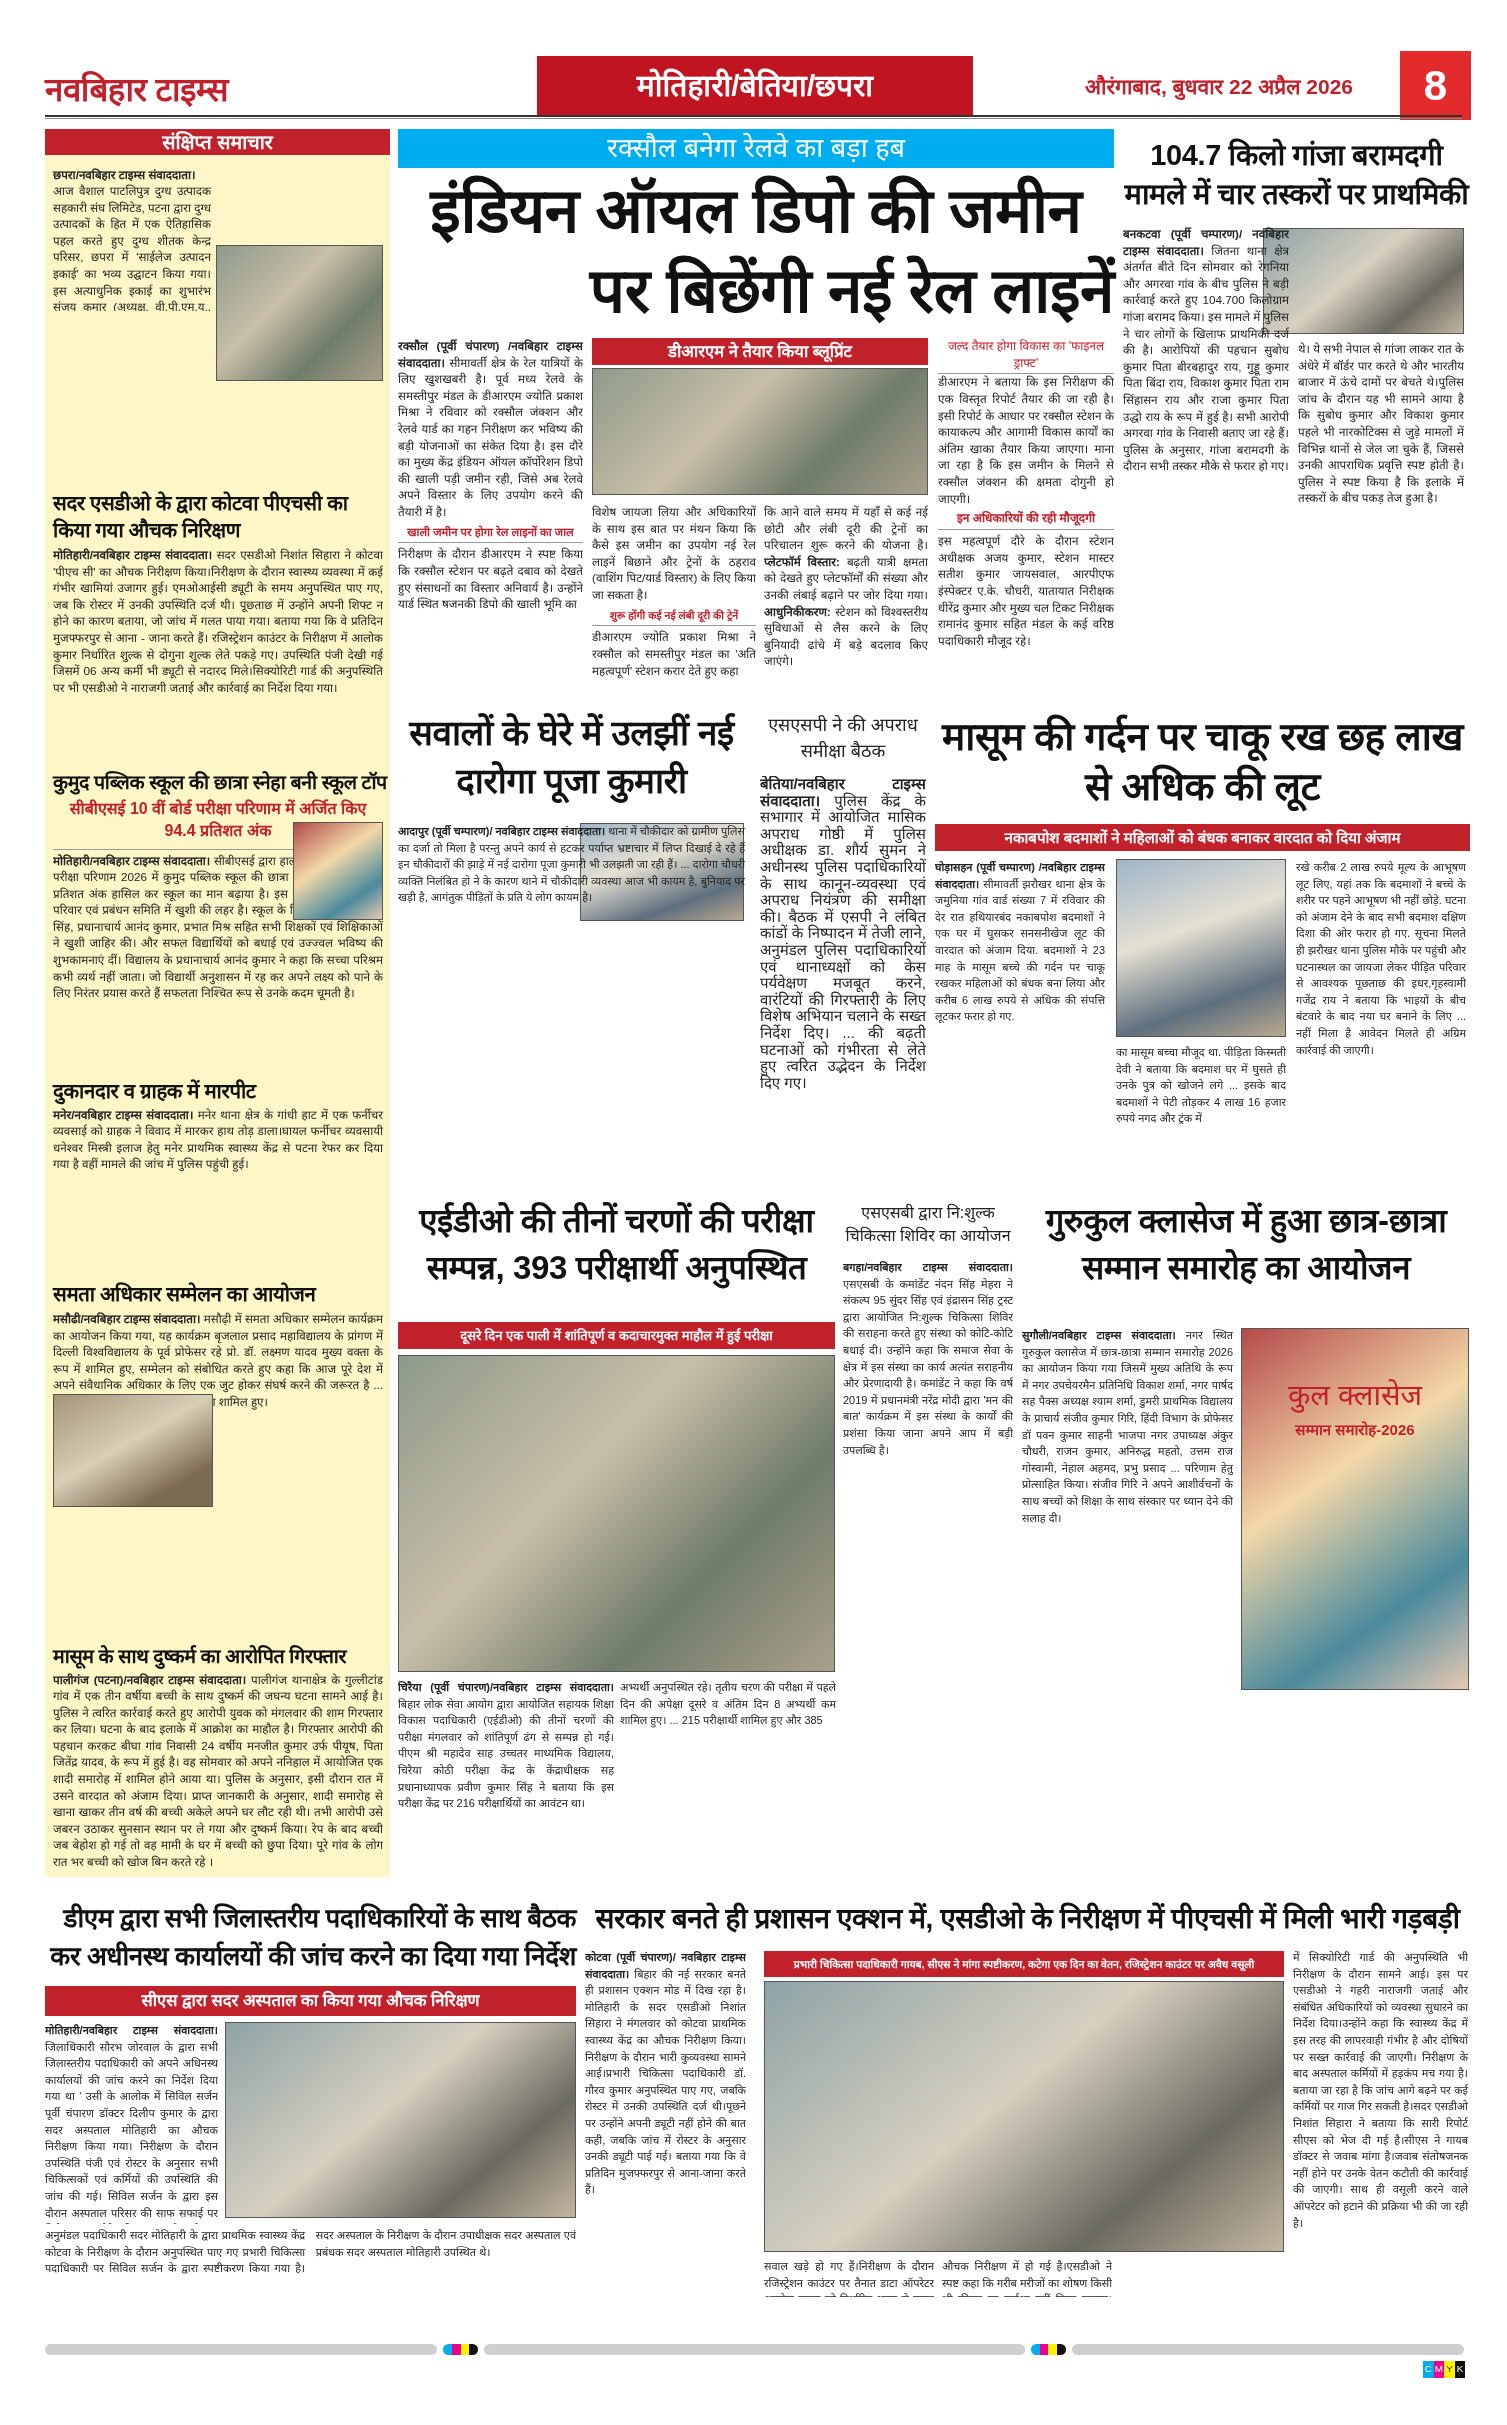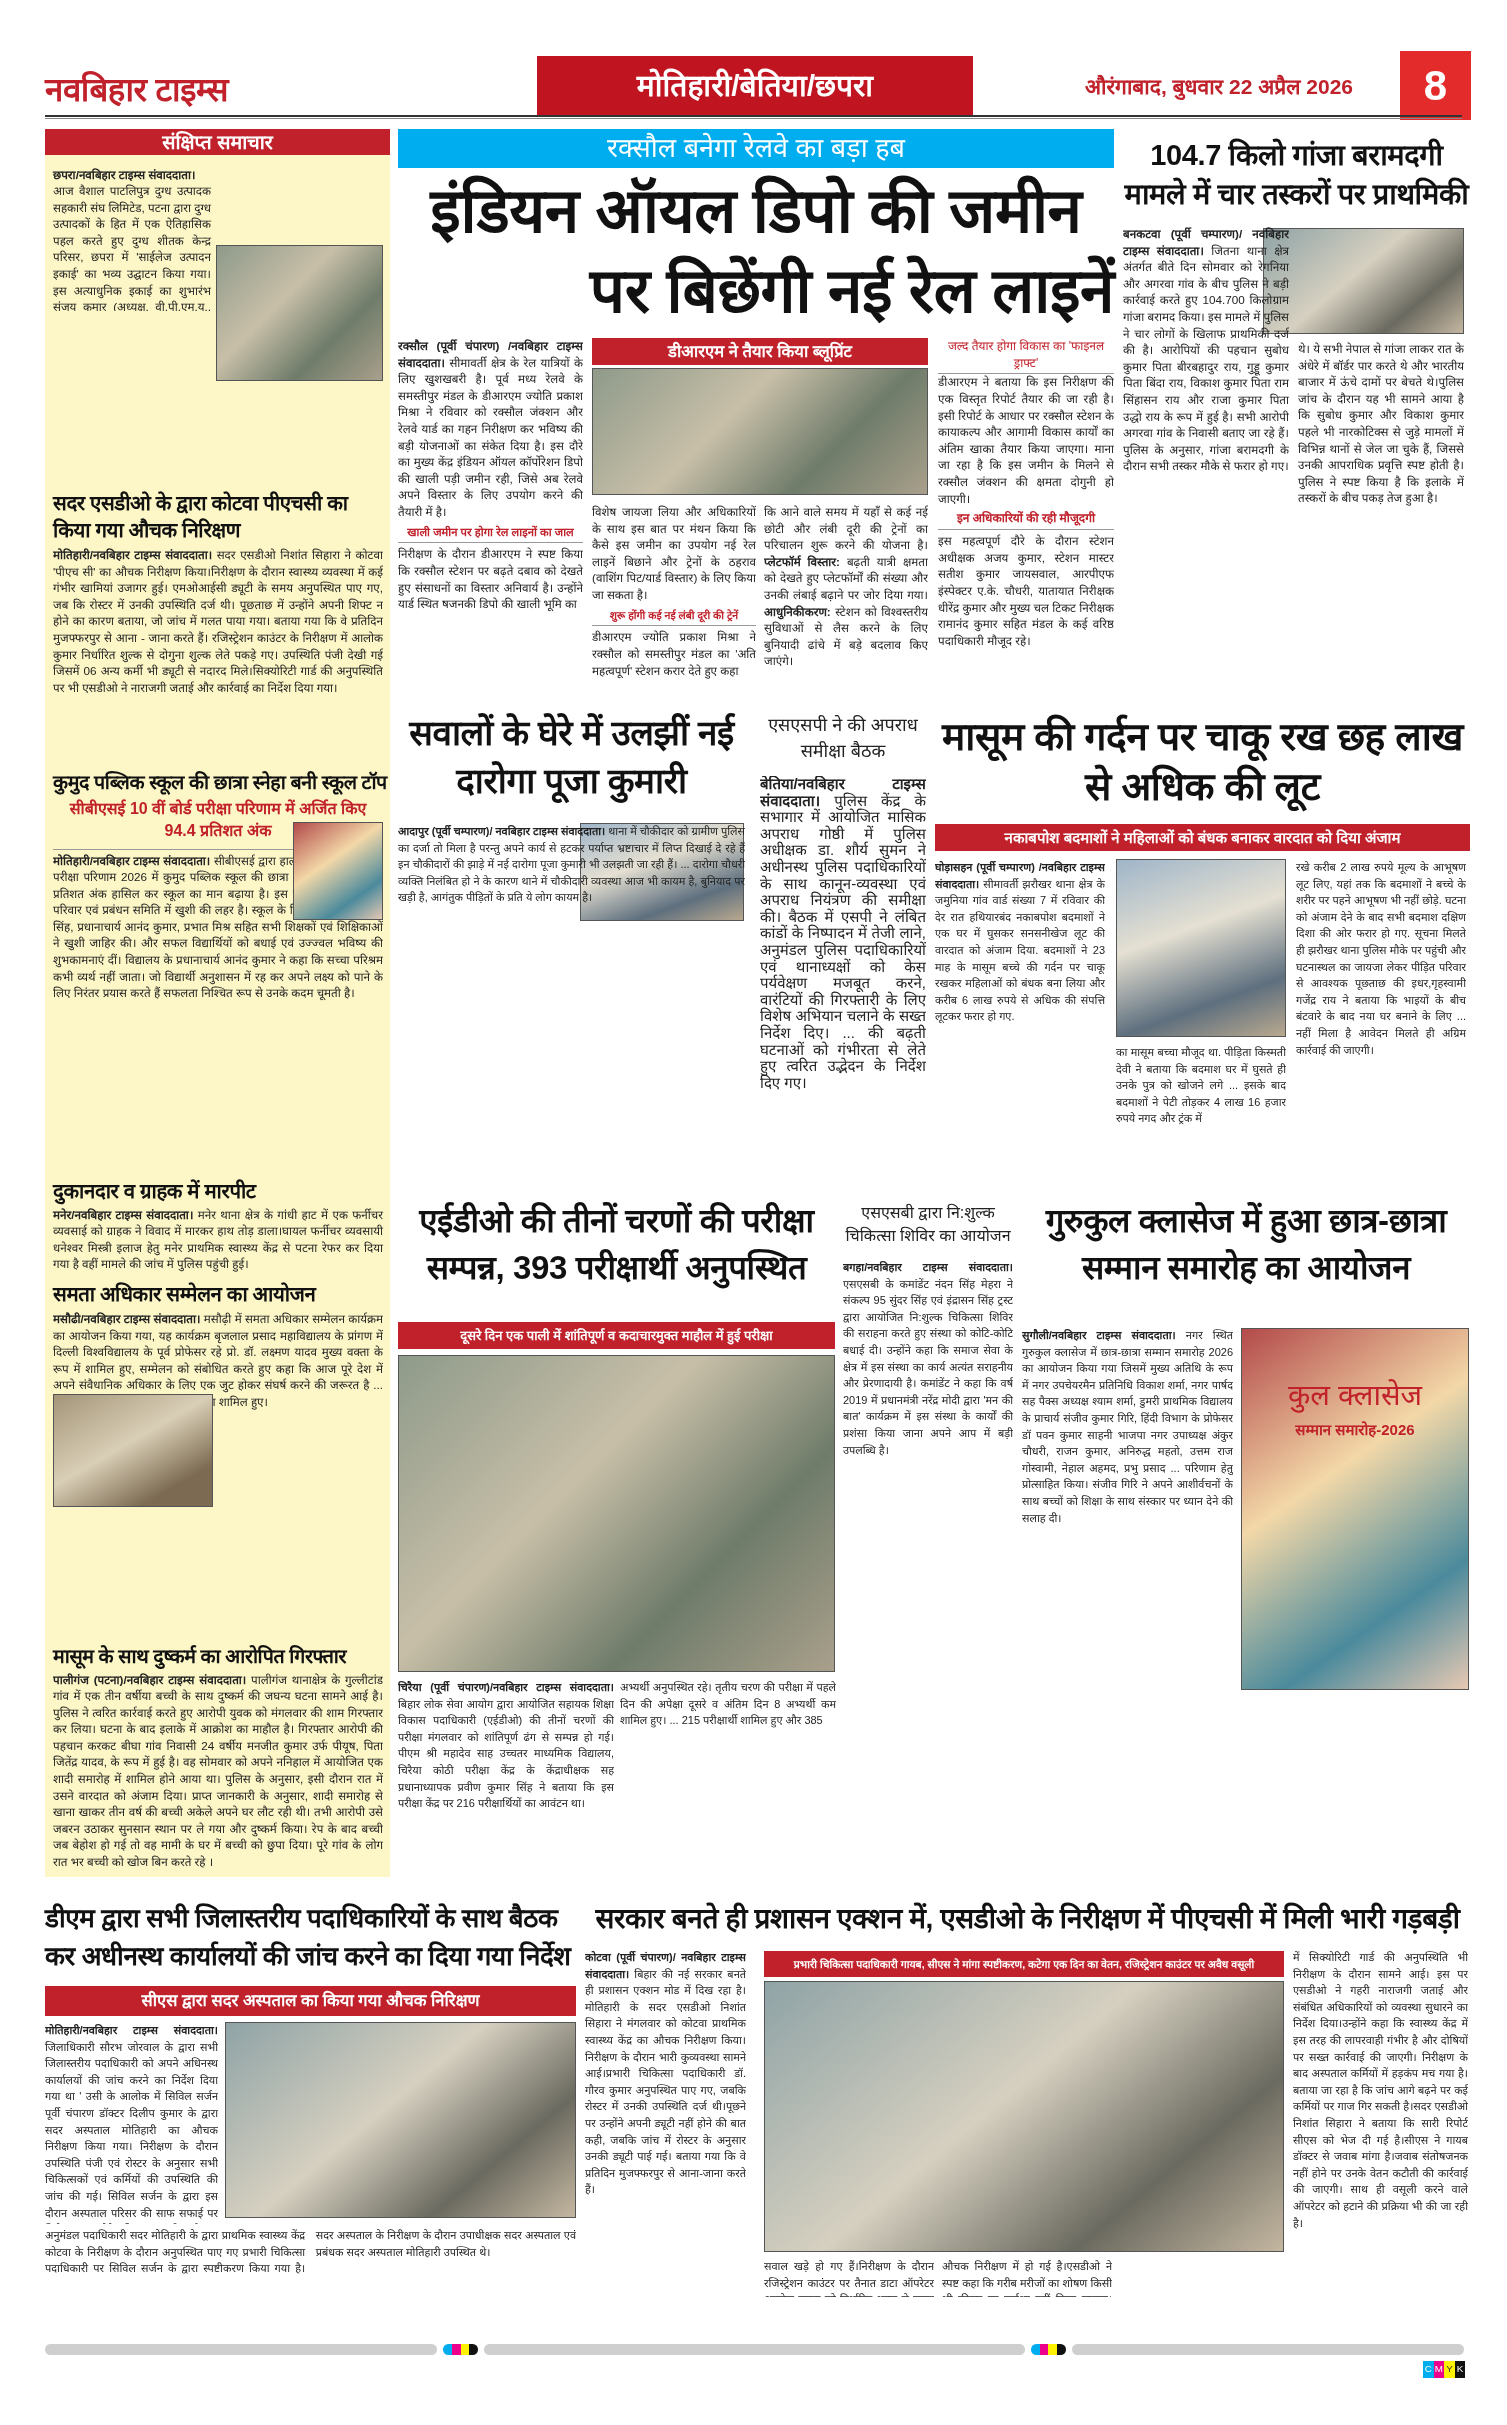--- a/index.html
+++ b/index.html
@@ -52,21 +52,21 @@
 <div class="abs" style="left:53px;top:769px;width:330px;">
   <div class="hl" style="font-size:19.6px;line-height:26px;white-space:nowrap;">कुमुद पब्लिक स्कूल की छात्रा स्नेहा बनी स्कूल टॉप</div>
   <div style="font-size:16px;color:#c0212b;font-weight:bold;text-align:center;border-bottom:1.5px solid #999;margin-top:1.5px;padding-bottom:8px;">सीबीएसई 10 वीं बोर्ड परीक्षा परिणाम में अर्जित किए 94.4 प्रतिशत अंक</div>
   <div class="abs photo ph4" style="left:240px;top:53px;width:90px;height:98px;"></div>
   <div class="txt" style="margin-top:3px;height:311px;overflow:hidden;">
     <span class="byline">मोतिहारी/नवबिहार टाइम्स संवाददाता।</span>
     <span>सीबीएसई द्वारा हाल में घोषित 10वीं बोर्ड परीक्षा परिणाम 2026 में कुमुद पब्लिक स्कूल की छात्रा स्नेहा कुमारी ने 94.4 प्रतिशत अंक हासिल कर स्कूल का मान बढ़ाया है। इस सफलता पर विद्यालय परिवार एवं प्रबंधन समिति में खुशी की लहर है। स्कूल के निदेशक विकास कुमार सिंह, प्रधानाचार्य आनंद कुमार, प्रभात मिश्र सहित सभी शिक्षकों एवं शिक्षिकाओं ने खुशी जाहिर की। और सफल विद्यार्थियों को बधाई एवं उज्ज्वल भविष्य की शुभकामनाएं दीं। विद्यालय के प्रधानाचार्य आनंद कुमार ने कहा कि सच्चा परिश्रम कभी व्यर्थ नहीं जाता। जो विद्यार्थी अनुशासन में रह कर अपने लक्ष्य को पाने के लिए निरंतर प्रयास करते हैं सफलता निश्चित रूप से उनके कदम चूमती है।</span>
   </div>
 </div>
 
-<div class="abs" style="left:53px;top:1178px;width:330px;">
+<div class="abs" style="left:53px;top:1078px;width:330px;">
   <div class="hl" style="font-size:20.4px;line-height:27px;">दुकानदार व ग्राहक में मारपीट</div>
   <div class="txt" style="margin-top:1.5px;">
     <span class="byline">मनेर/नवबिहार टाइम्स संवाददाता।</span>
     <span>मनेर थाना क्षेत्र के गांधी हाट में एक फर्नीचर व्यवसाई को ग्राहक ने विवाद में मारकर हाथ तोड़ डाला।घायल फर्नीचर व्यवसायी धनेश्वर मिस्त्री इलाज हेतु मनेर प्राथमिक स्वास्थ्य केंद्र से पटना रेफर कर दिया गया है वहीं मामले की जांच में पुलिस पहुंची हुई।</span>
   </div>
 </div>
 
 <div class="abs" style="left:53px;top:1281px;width:330px;">
   <div class="hl" style="font-size:20.4px;line-height:27px;">समता अधिकार सम्मेलन का आयोजन</div>
   <div class="abs photo ph3" style="left:0;top:113px;width:160px;height:113px;"></div>
@@ -175,21 +175,21 @@
 <div class="abs hl" style="left:1022px;top:1197px;width:448px;font-size:33px;line-height:47px;text-align:center;">गुरुकुल क्लासेज में हुआ छात्र-छात्रा सम्मान समारोह का आयोजन</div>
 <div class="abs txt" style="left:1022px;top:1327px;width:211px;height:550px;overflow:hidden;font-size:11px;">
   <span class="byline">सुगौली/नवबिहार टाइम्स संवाददाता।</span>
   <span>नगर स्थित गुरुकुल क्लासेज में छात्र-छात्रा सम्मान समारोह 2026 का आयोजन किया गया जिसमें मुख्य अतिथि के रूप में नगर उपचेयरमैन प्रतिनिधि विकाश शर्मा, नगर पार्षद सह पैक्स अध्यक्ष श्याम शर्मा, डुमरी प्राथमिक विद्यालय के प्राचार्य संजीव कुमार गिरि, हिंदी विभाग के प्रोफेसर डॉ पवन कुमार साहनी भाजपा नगर उपाध्यक्ष अंकुर चौधरी, राजन कुमार, अनिरुद्ध महतो, उत्तम राज गोस्वामी, नेहाल अहमद, प्रभु प्रसाद ... परिणाम हेतु प्रोत्साहित किया। संजीव गिरि ने अपने आशीर्वचनों के साथ बच्चों को शिक्षा के साथ संस्कार पर ध्यान देने की सलाह दी।</span>
 </div>
 <div class="abs photo ph4" style="left:1241px;top:1328px;width:228px;height:362px;">
   <div style="margin:45px 15px 0;font-size:29px;font-weight:normal;color:#c0212b;text-align:center;">कुल क्लासेज</div>
   <div style="margin:6px 15px 0;font-size:15px;font-weight:bold;color:#c0212b;text-align:center;">सम्मान समारोह-2026</div>
 </div>
 
-<div class="abs hl" style="left:45px;top:1899px;width:531px;font-size:26px;line-height:38px;text-align:left;">डीएम द्वारा सभी जिलास्तरीय पदाधिकारियों के साथ बैठक कर अधीनस्थ कार्यालयों की जांच करने का दिया गया निर्देश</div>
+<div class="abs hl" style="left:45px;top:1899px;width:531px;font-size:26px;line-height:38px;text-align:right;">डीएम द्वारा सभी जिलास्तरीय पदाधिकारियों के साथ बैठक कर अधीनस्थ कार्यालयों की जांच करने का दिया गया निर्देश</div>
 <div class="abs red" style="left:45px;top:1986px;width:531px;height:30px;font-size:16.6px;font-weight:bold;text-align:center;line-height:30px;">सीएस द्वारा सदर अस्पताल का किया गया औचक निरिक्षण</div>
 <div class="abs photo ph5" style="left:225px;top:2022px;width:351px;height:196px;"></div>
 <div class="abs txt" style="left:45px;top:2022px;width:173px;height:202px;overflow:hidden;font-size:11px;">
   <span class="byline">मोतिहारी/नवबिहार टाइम्स संवाददाता।</span>
   <span>जिलाधिकारी सौरभ जोरवाल के द्वारा सभी जिलास्तरीय पदाधिकारी को अपने अधिनस्थ कार्यालयों की जांच करने का निर्देश दिया गया था ' उसी के आलोक में सिविल सर्जन पूर्वी चंपारण डॉक्टर दिलीप कुमार के द्वारा सदर अस्पताल मोतिहारी का औचक निरीक्षण किया गया। निरीक्षण के दौरान उपस्थिति पंजी एवं रोस्टर के अनुसार सभी चिकित्सकों एवं कर्मियों की उपस्थिति की जांच की गई। सिविल सर्जन के द्वारा इस दौरान अस्पताल परिसर की साफ सफाई पर विशेष ध्यान देने की सलाह दी गई। ... नाराजगी भी प्रकट की गई। अनुपस्थित चिकित्सकों एवं कर्मियों के वेतन अवरुद्ध करने का निर्देश दिया गया। आज</span>
 </div>
 <div class="abs txt" style="left:45px;top:2227px;width:531px;height:68px;overflow:hidden;font-size:11px;column-count:2;column-gap:10.6px;">
   <span>अनुमंडल पदाधिकारी सदर मोतिहारी के द्वारा प्राथमिक स्वास्थ्य केंद्र कोटवा के निरीक्षण के दौरान अनुपस्थित पाए गए प्रभारी चिकित्सा पदाधिकारी पर सिविल सर्जन के द्वारा स्पष्टीकरण किया गया है। सदर अस्पताल के निरीक्षण के दौरान उपाधीक्षक सदर अस्पताल एवं प्रबंधक सदर अस्पताल मोतिहारी उपस्थित थे।</span>
 </div>
 

